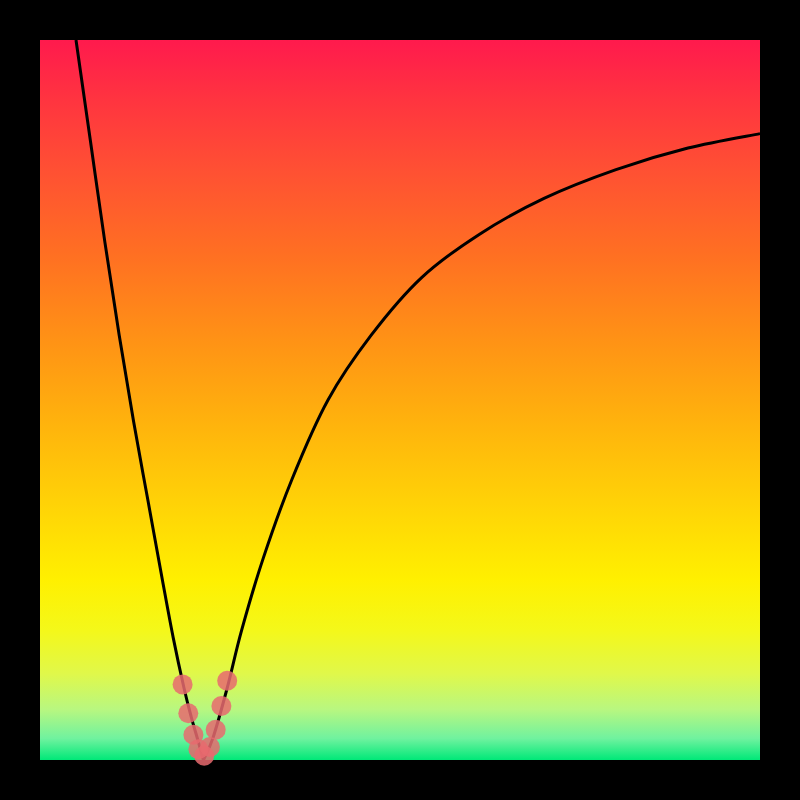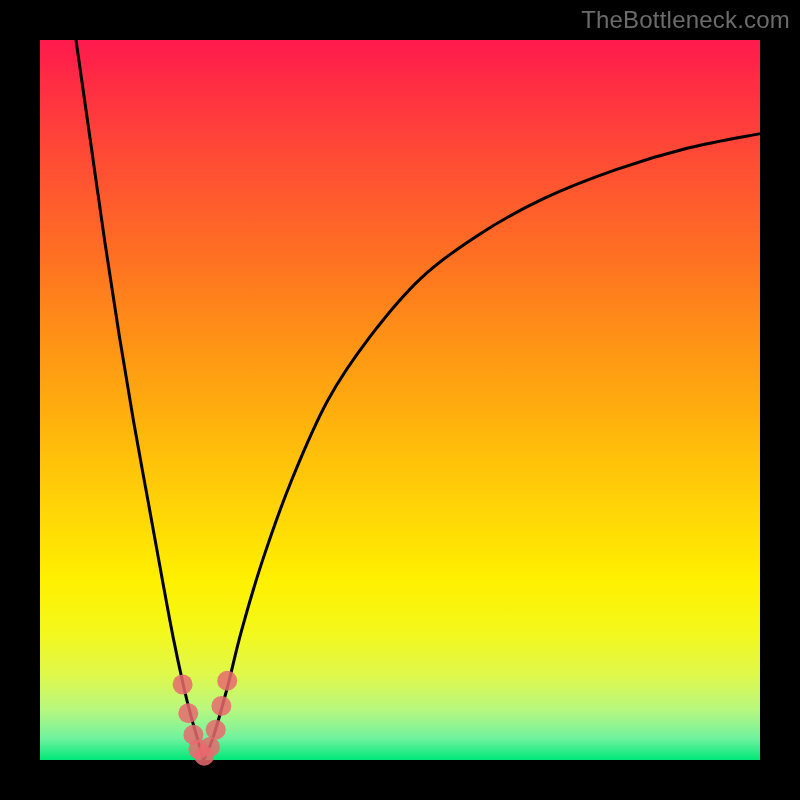--- a/index.html
+++ b/index.html
@@ -56,21 +56,20 @@
     top: 0;
     width: 720px;
     height: 720px;
     overflow: visible;
   }
 </style>
 </head>
 <body>
 
 <div class="frame">
-  <div class="watermark">TheBottleneck.com</div>
 
   <div class="plot">
     <svg class="curves" viewBox="0 0 720 720" preserveAspectRatio="none">
       <path fill="none" stroke="#000" stroke-width="3" d="M 36.0 0.0 C 38.4 16.8 45.6 67.2 50.4 100.8 C 55.2 134.4 60.0 169.2 64.8 201.6 C 69.6 234.0 74.4 265.2 79.2 295.2 C 84.0 325.2 88.8 354.0 93.6 381.6 C 98.4 409.2 103.2 434.4 108.0 460.8 C 112.8 487.2 118.2 517.2 122.4 540.0 C 126.6 562.8 129.6 579.6 133.2 597.6 C 136.8 615.6 141.0 634.8 144.0 648.0 C 147.0 661.2 148.8 667.8 151.2 676.8 C 153.6 685.8 156.4 694.8 158.4 702.0 C 160.4 709.2 162.6 717.0 163.4 720.0"></path>
       <path fill="none" stroke="#000" stroke-width="3" d="M 163.4 720.0 C 165.0 716.4 168.8 710.4 172.8 698.4 C 176.8 686.4 182.4 666.0 187.2 648.0 C 192.0 630.0 195.6 612.0 201.6 590.4 C 207.6 568.8 214.8 543.6 223.2 518.4 C 231.6 493.2 241.2 465.6 252.0 439.2 C 262.8 412.8 274.8 384.0 288.0 360.0 C 301.2 336.0 315.6 315.6 331.2 295.2 C 346.8 274.8 363.6 254.4 381.6 237.6 C 399.6 220.8 418.8 207.6 439.2 194.4 C 459.6 181.2 481.2 169.2 504.0 158.4 C 526.8 147.6 552.0 138.0 576.0 129.6 C 600.0 121.2 624.0 114.0 648.0 108.0 C 672.0 102.0 708.0 96.0 720.0 93.6"></path>
       <g fill="#e76a6f" fill-opacity="0.85">
           <circle cx="142.6" cy="644.4" r="10"></circle>
           <circle cx="148.3" cy="673.2" r="10"></circle>
           <circle cx="153.4" cy="694.8" r="10"></circle>
           <circle cx="158.4" cy="709.2" r="10"></circle>

